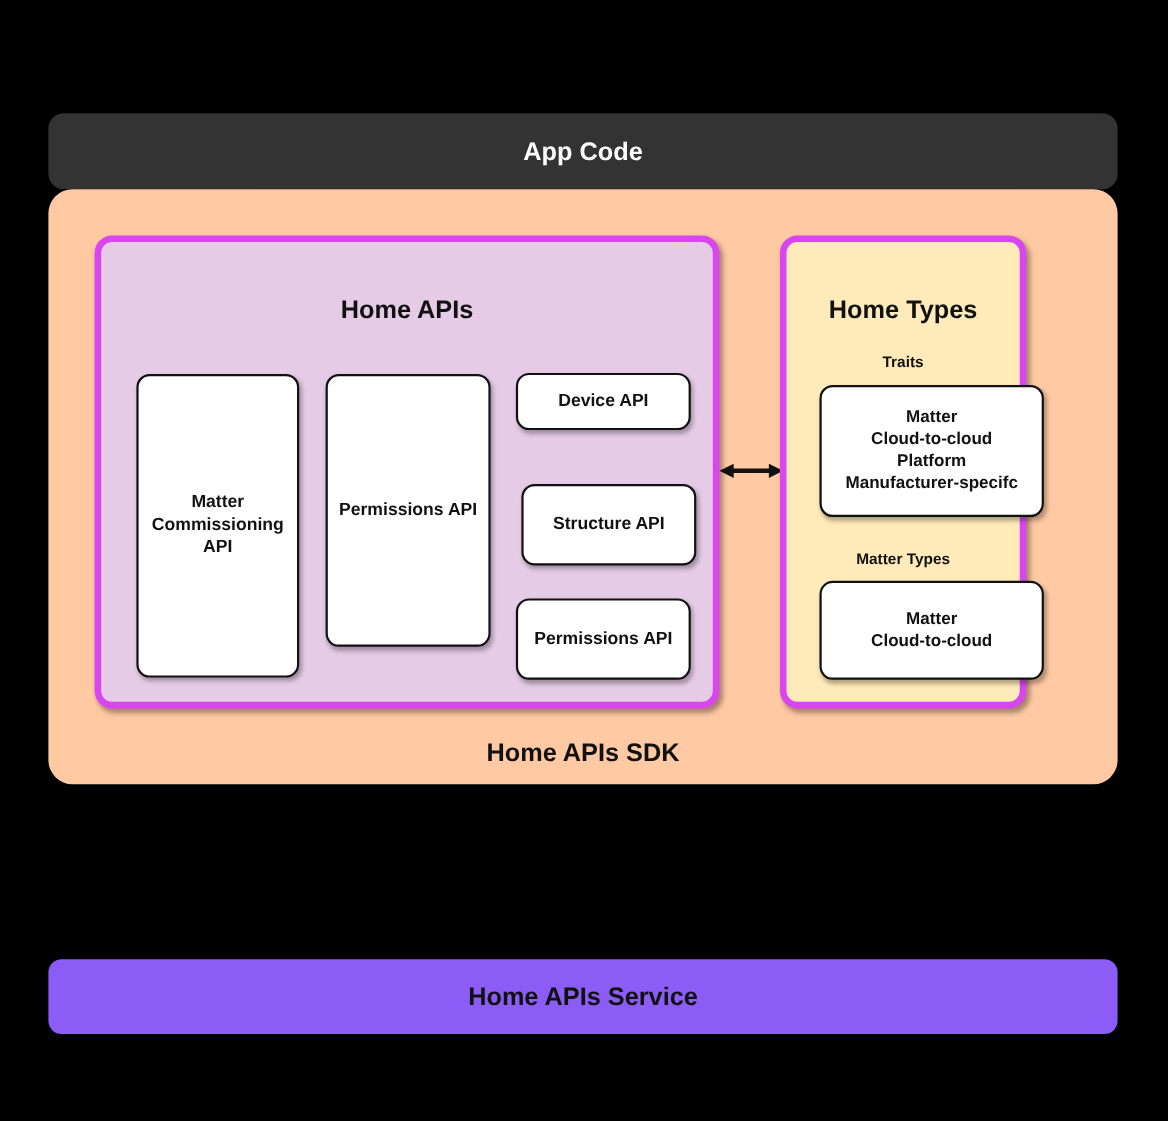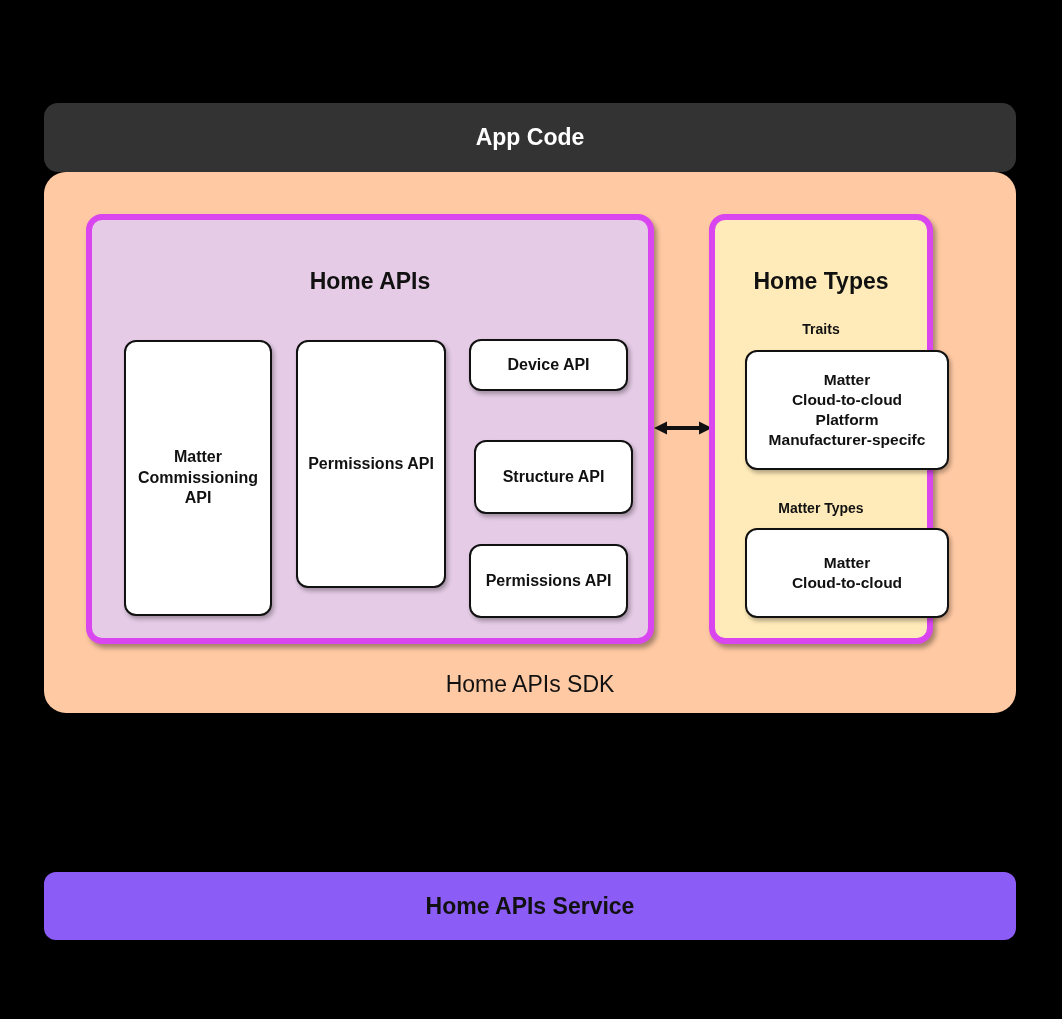--- a/index.html
+++ b/index.html
@@ -134,21 +134,21 @@
     height: 18px;
   }
 
   .sdk-label {
     position: absolute;
     left: 0;
     bottom: 15px;
     width: 100%;
     text-align: center;
     font-size: 23px;
-    font-weight: normal;
+    font-weight: bold;
     color: #111111;
   }
 </style>
 </head>
 <body>
 
 <div class="page">
 
   <div class="bar app-code">
     <span>App Code</span>

